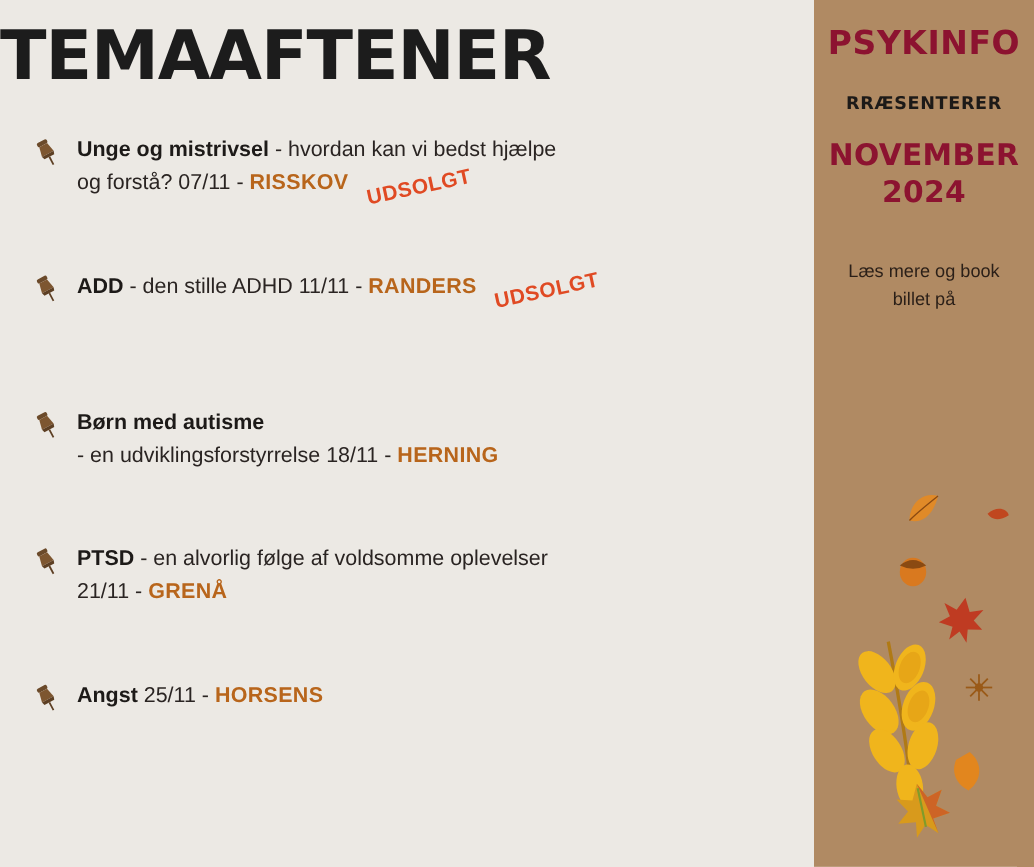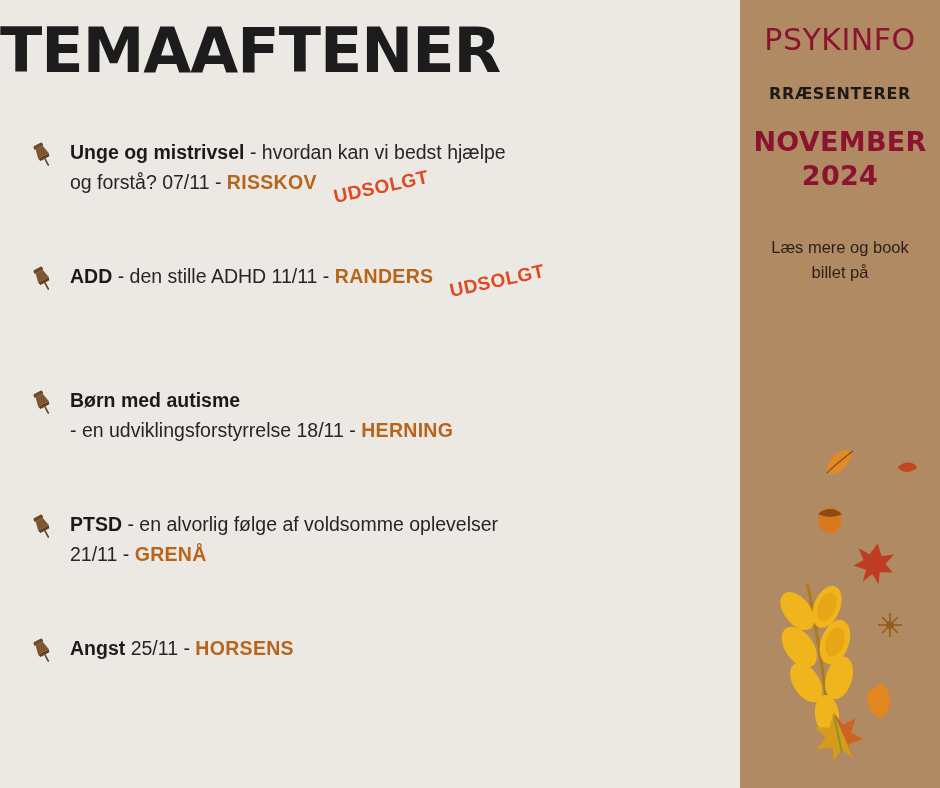--- a/index.html
+++ b/index.html
@@ -33,21 +33,21 @@
     font-weight: bold;
     font-size: 62px;
     letter-spacing: -1px;
     color: #1c1c1c;
     text-align: left;
     margin: 0;
     padding-top: 14px;
     padding-right: 60px;
   }
   .events {
-    margin-top: 50px;
+    margin-top: 34px;
     padding-left: 26px;
   }
   .event {
     position: relative;
     min-height: 86px;
     padding-left: 44px;
     margin-bottom: 38px;
     font-size: 19.5px;
     line-height: 30px;
     color: #2a2422;
@@ -87,21 +87,21 @@
     position: relative;
     width: 200px;
     height: 788px;
     background: #b08a63;
     text-align: center;
     box-sizing: border-box;
     overflow: hidden;
   }
   .brand {
     font-family: "DejaVu Sans", sans-serif;
-    font-weight: normal;
+    font-weight: bold;
     color: #8c1330;
     font-size: 30px;
     line-height: 36px;
     margin-top: 22px;
     letter-spacing: 0.5px;
   }
   .presents {
     font-family: "DejaVu Sans", sans-serif;
     font-weight: bold;
     color: #1d1a18;

